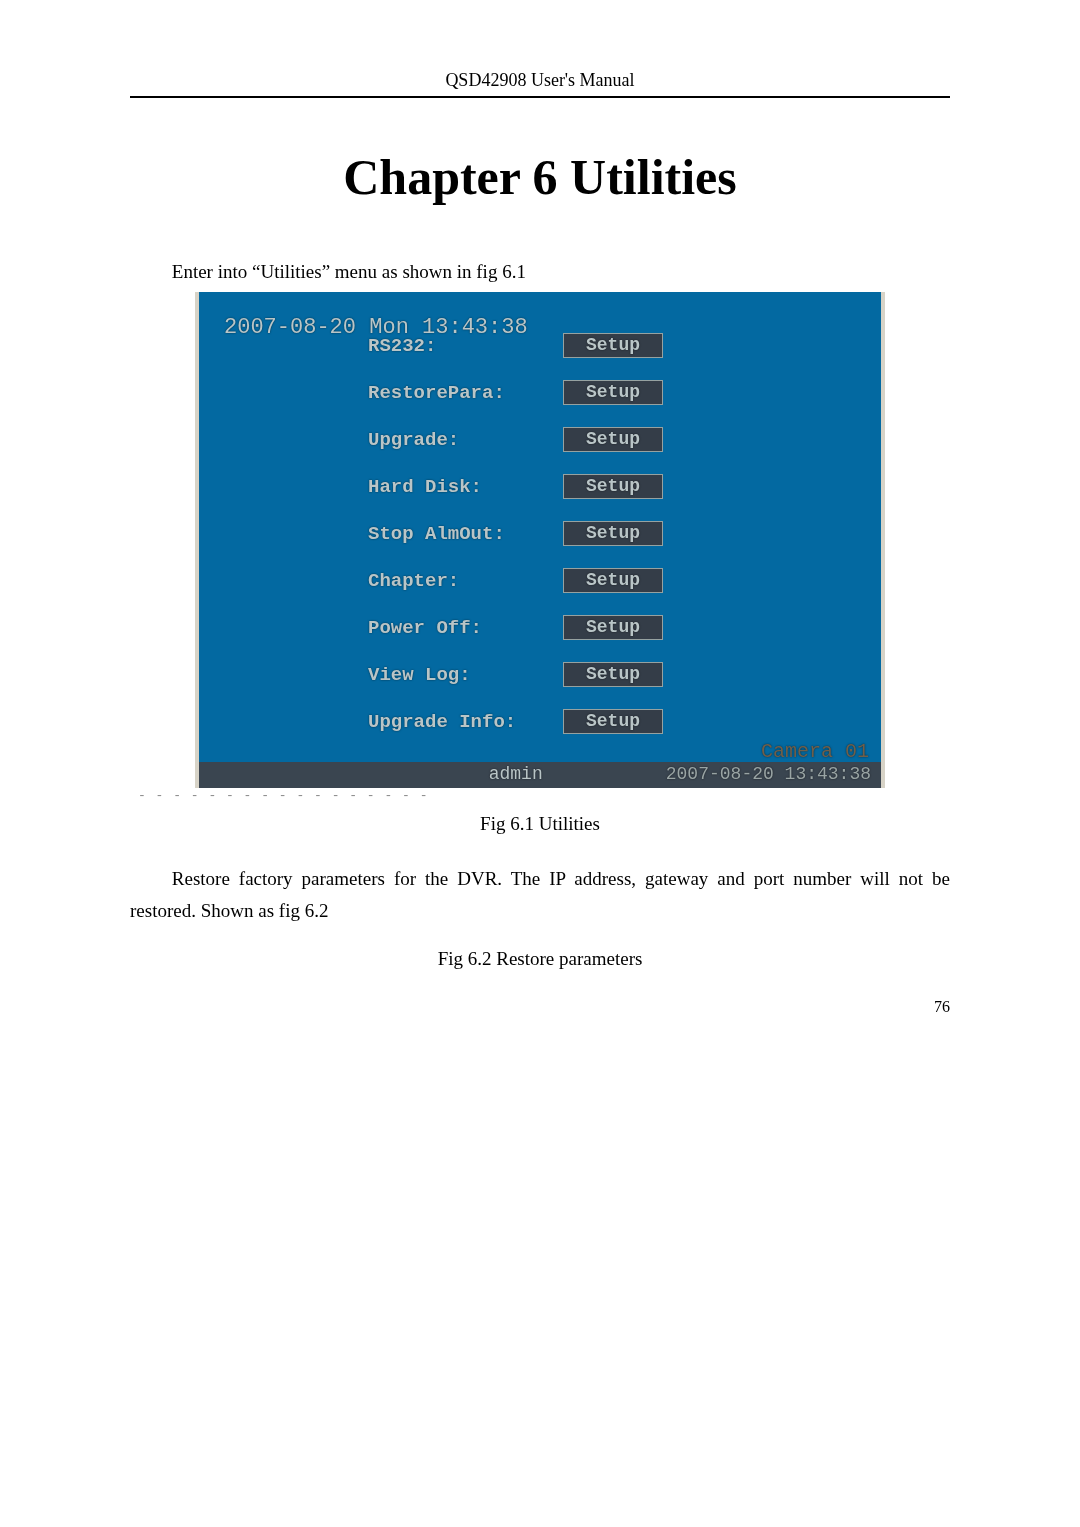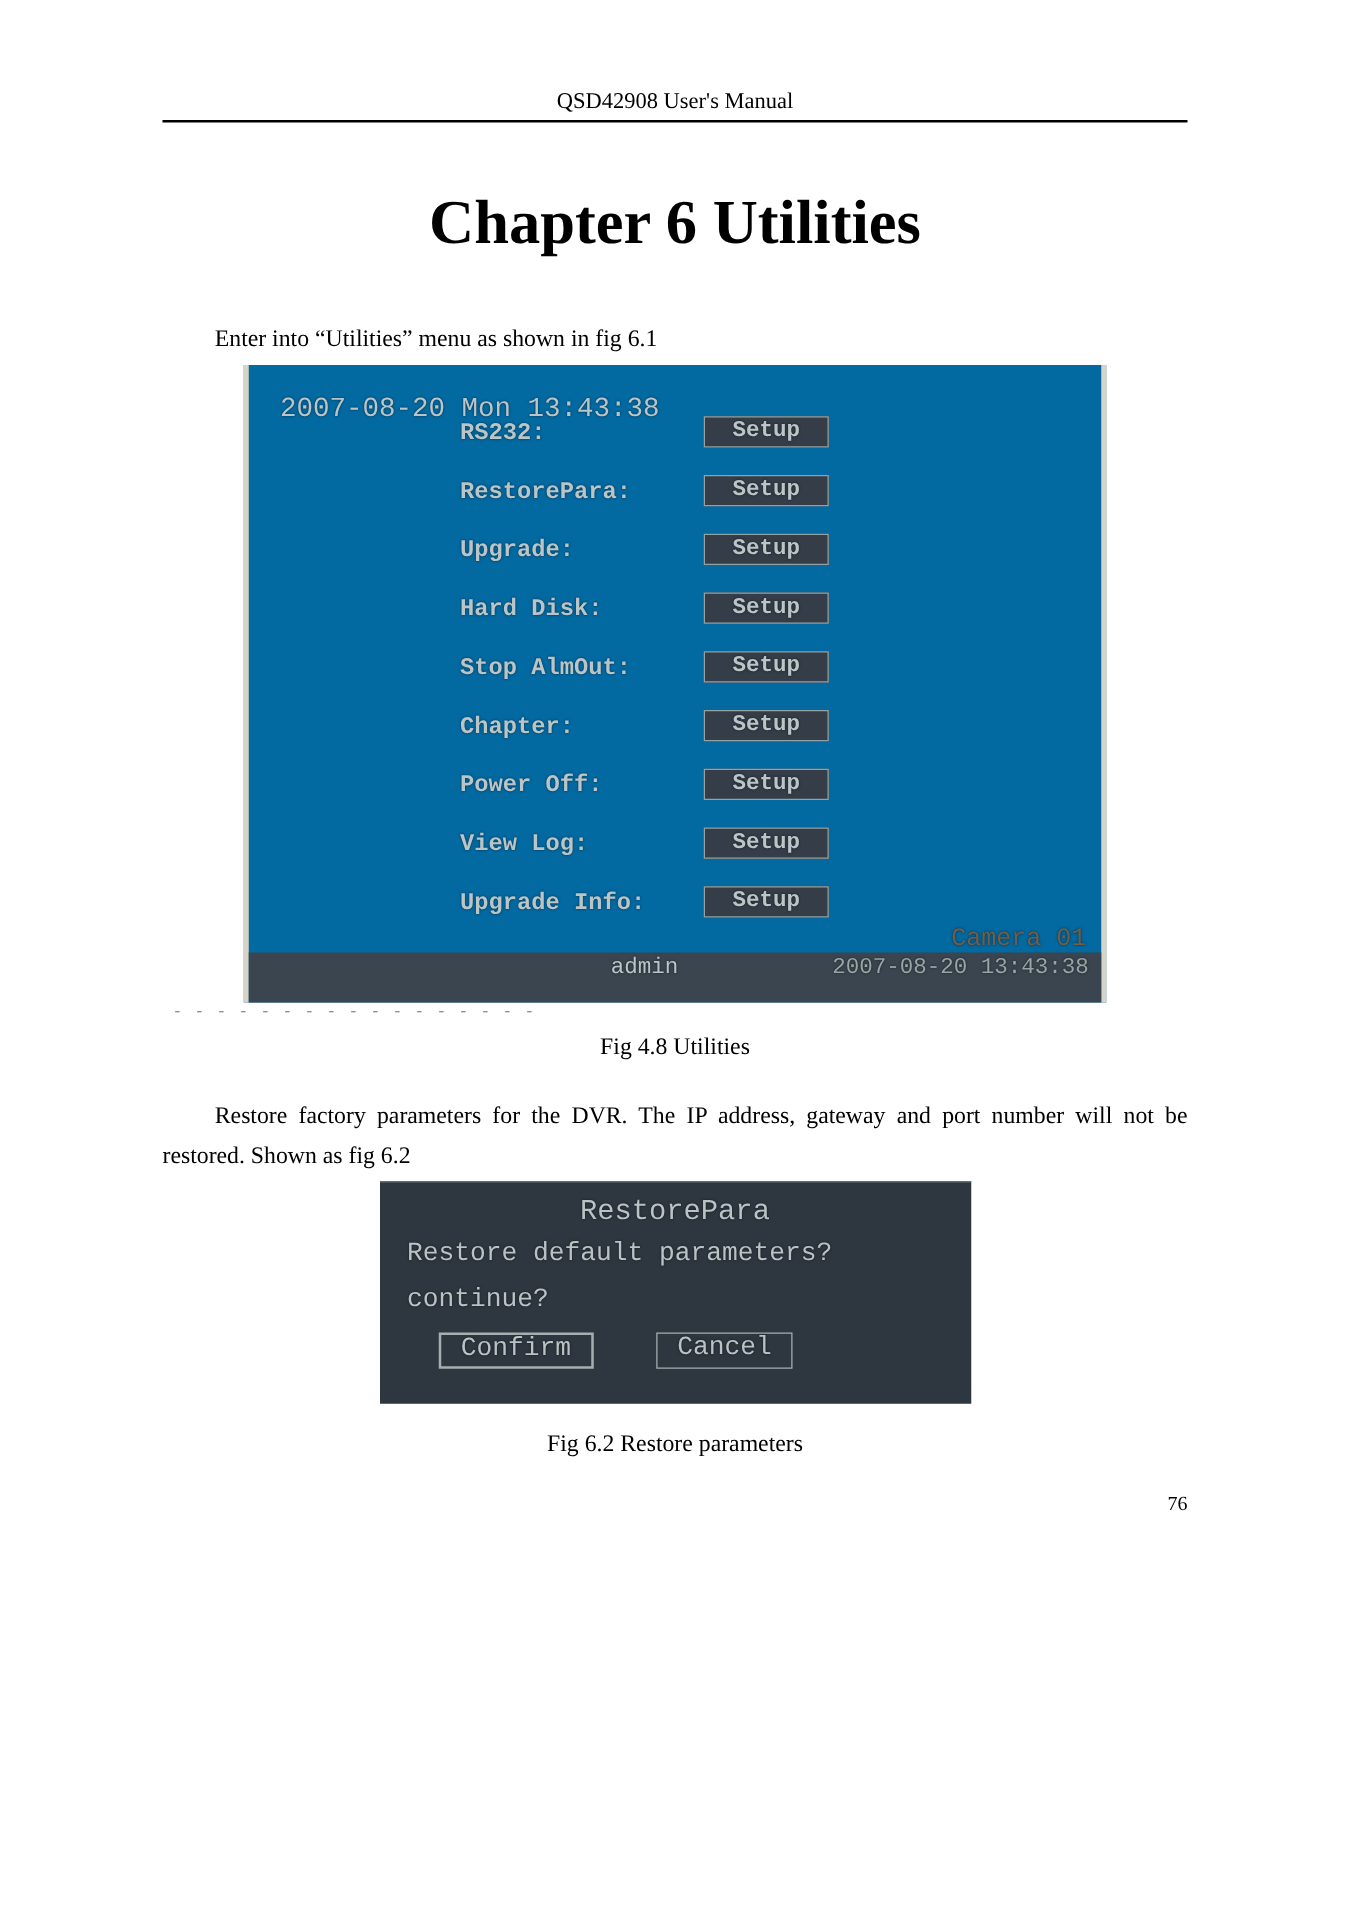--- a/index.html
+++ b/index.html
@@ -78,21 +78,21 @@
   .scr1 .row .btn {
     width: 98px;
     text-align: center;
     border: 1px solid #96a2a1;
     padding: 1px 0 2px 0;
     background: #343d48;
     font-size: 18px;
   }
   .scr1 .status {
     position: relative;
-    height: 40px;
+    height: 26px;
     background: #3a4550;
     margin-top: -2px;
     text-align: center;
   }
   .scr1 .status .camera {
     position: absolute;
     right: 12px;
     top: -22px;
     color: #6f5f4a;
     font-size: 20px;
@@ -218,31 +218,22 @@
       </div>
     </div>
     <div class="status">
       <span class="camera">Camera 01</span>
       <span class="admin">admin</span>
       <span class="ts2">2007-08-20 13:43:38</span>
     </div>
   </div>
   <div class="dash-under">- - - - - - - - - - - - - - - - -</div>
 
-  <div class="fig-cap">Fig 4.8 Utilities</div>
+  <div class="fig-cap">Fig 6.1 Utilities</div>
 
 
   <p class="intro-para">Restore factory parameters for the DVR. The IP address, gateway and port number will not be restored. Shown as fig 6.2</p>
 
-  <div class="scr2">
-    <div class="title">RestorePara</div>
-    <div class="q1">Restore default parameters?</div>
-    <div class="q2">continue?</div>
-    <div class="btns">
-      <span class="btn2 sel">Confirm</span>
-      <span class="btn2">Cancel</span>
-    </div>
-  </div>
 
   <div class="fig-cap" style="margin-top:22px;">Fig 6.2 Restore parameters</div>
 
   <div class="page-num">76</div>
 </div>
 
 </body></html>

